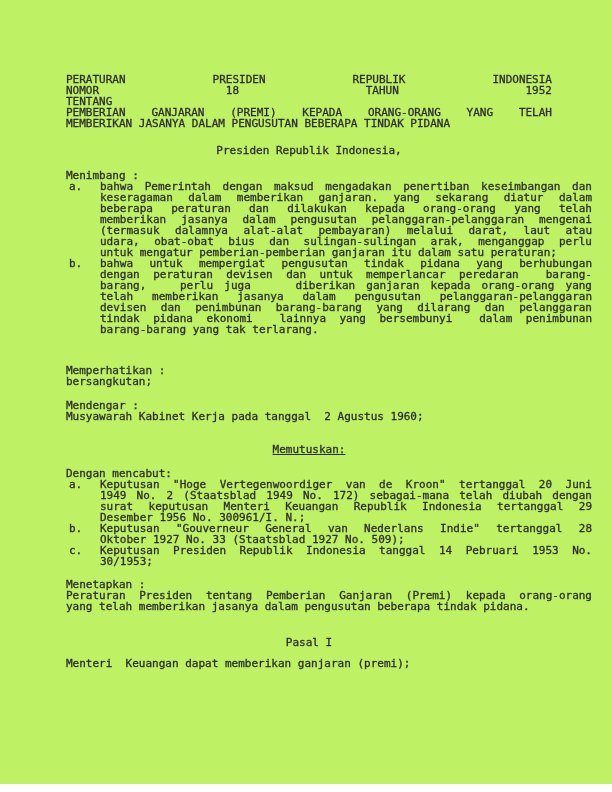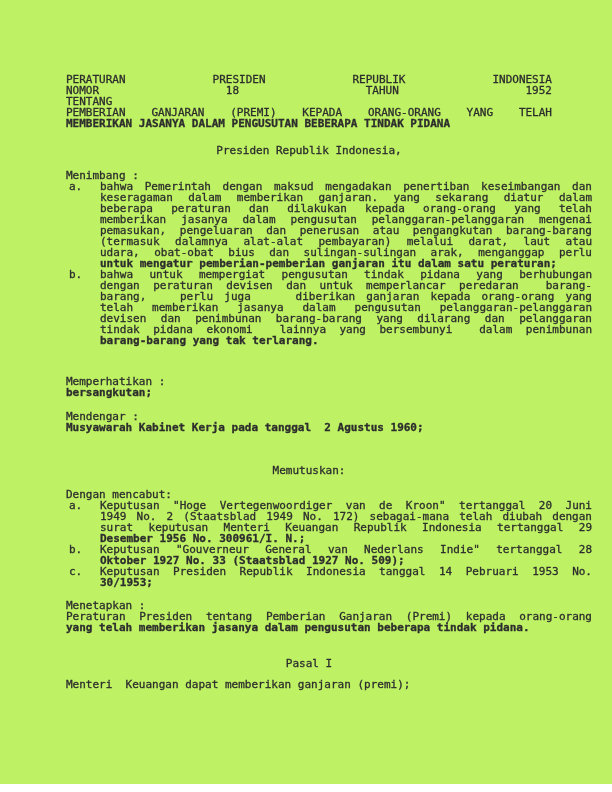--- a/index.html
+++ b/index.html
@@ -10,30 +10,30 @@
     overflow:hidden;
     font-family:"DejaVu Sans Mono",monospace;
     font-size:11px;
     line-height:11px;
     color:#2d2d2d;
     -webkit-text-stroke:0.3px #2d2d2d;
   }
   .doc{position:absolute;left:66px;top:74px;width:526px;}
   .center{text-align:center;padding-right:40px;}
   .line{text-align:justify;text-align-last:justify;}
-  .line.last{text-align:left;text-align-last:left;font-weight:bold;}
+  .line.last{text-align:left;text-align-last:left;}
   .sec-label{text-align:left;}
   .li{position:relative;padding-left:34px;}
   .li .marker{position:absolute;left:3px;top:0;}
   .salutation{margin-top:16px;}
   .sec-menimbang{margin-top:14px;}
   .sec-memperhatikan{margin-top:30px;}
   .sec-mengingat{margin-top:16px;}
   .sec-mendengar{margin-top:13px;}
-  .memutuskan{margin-top:32px;}
+  .memutuskan{margin-top:22px;text-decoration:underline;}
   .sec-mencabut{margin-top:13px;}
   .sec-menetapkan{margin-top:12px;}
   .pasal{margin-top:25px;}
   .closing{margin-top:10px;text-align:left;}
 </style>
 </head>
 <body>
 
 <div class="page">
   <div class="doc">
@@ -51,21 +51,20 @@
     <div class="sec-menimbang">
       <div class="sec-label">Menimbang :</div>
       <div>
           <div class="li">
             <span class="marker">a.</span>
             <div>
               <div class="line">bahwa Pemerintah dengan maksud mengadakan penertiban keseimbangan dan</div>
               <div class="line">keseragaman dalam memberikan ganjaran. yang sekarang diatur dalam</div>
               <div class="line">beberapa peraturan dan dilakukan kepada orang-orang yang telah</div>
               <div class="line">memberikan jasanya dalam pengusutan pelanggaran-pelanggaran mengenai</div>
-              <div class="line">pemasukan, pengeluaran dan penerusan atau pengangkutan barang-barang</div>
               <div class="line">(termasuk dalamnya alat-alat pembayaran) melalui darat, laut atau</div>
               <div class="line">udara, obat-obat bius dan sulingan-sulingan arak, menganggap perlu</div>
               <div class="line last">untuk mengatur pemberian-pemberian ganjaran itu dalam satu peraturan;</div>
             </div>
           </div>
           <div class="li">
             <span class="marker">b.</span>
             <div>
               <div class="line">bahwa untuk mempergiat pengusutan tindak pidana yang berhubungan</div>
               <div class="line">dengan peraturan devisen dan untuk memperlancar peredaran &nbsp;barang-</div>

